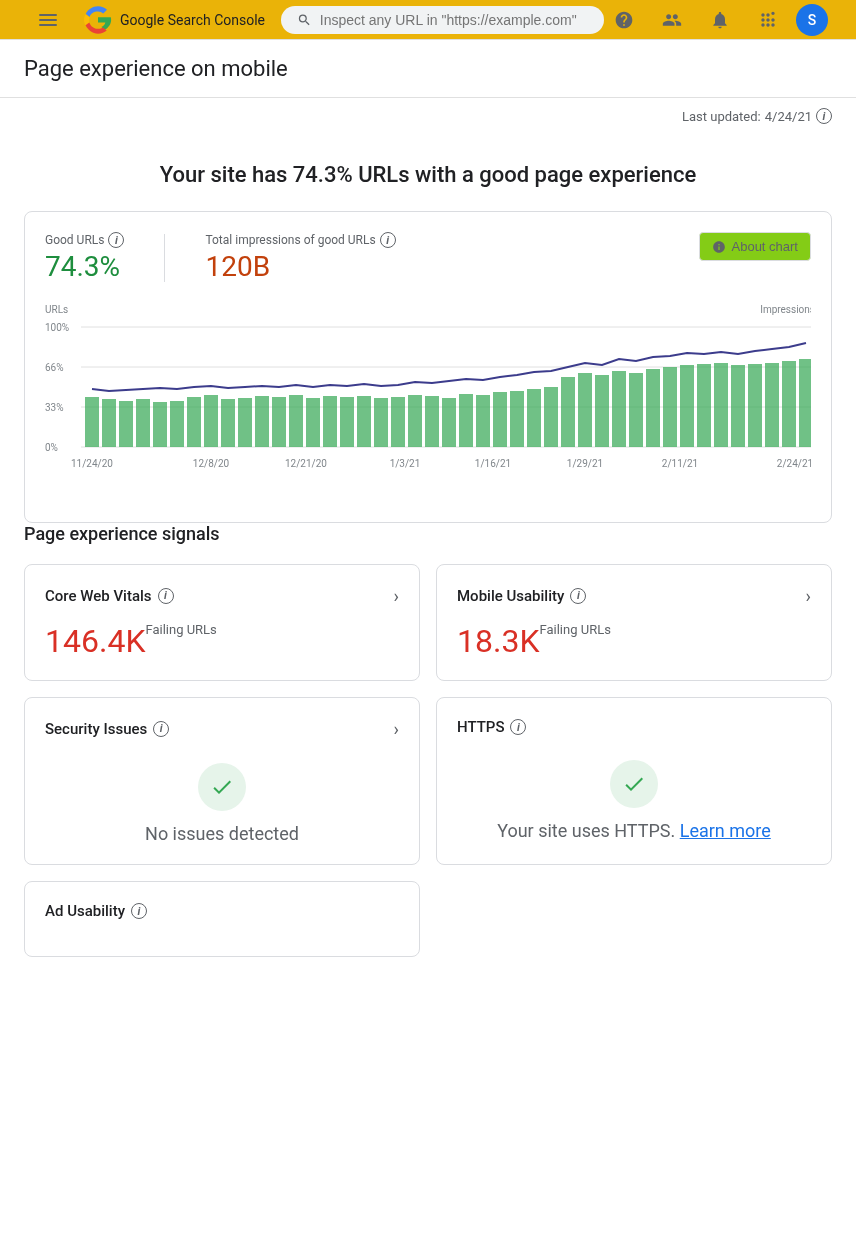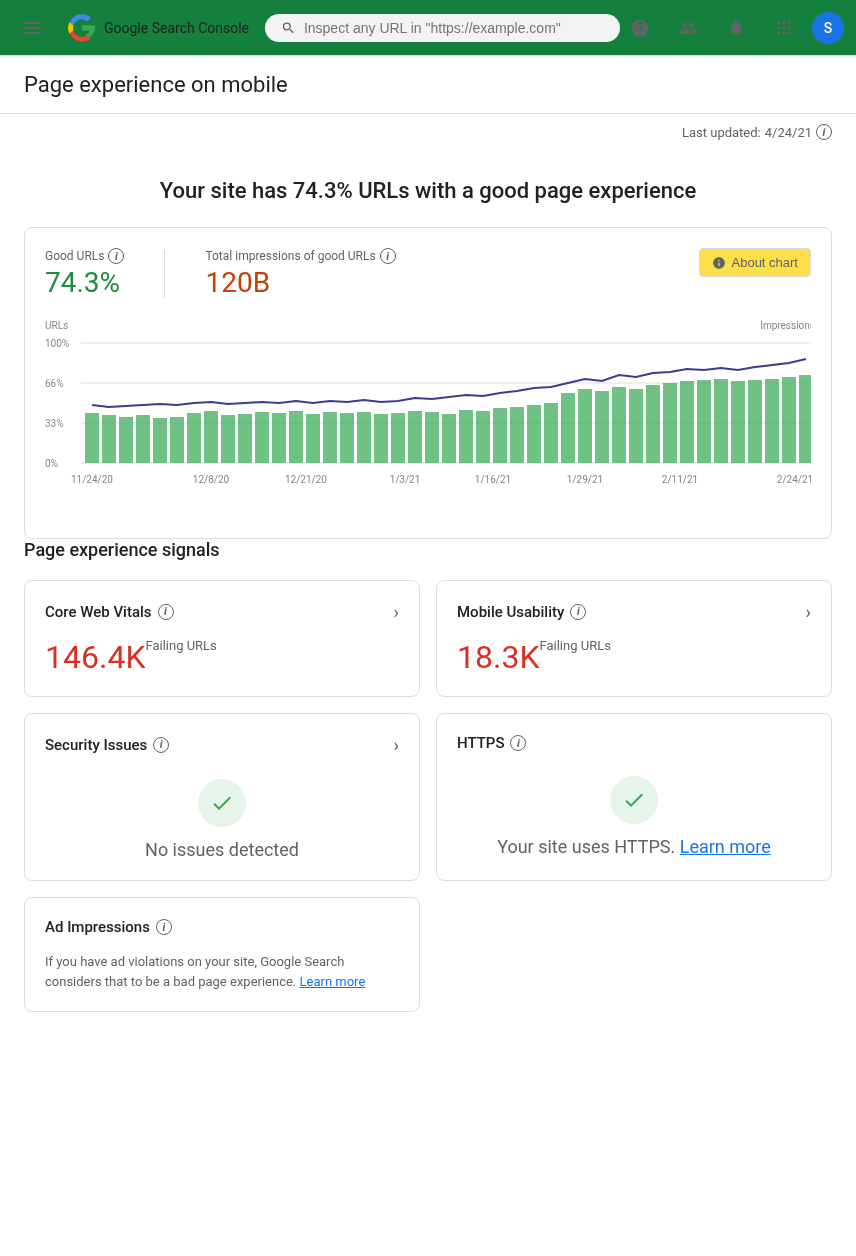--- a/index.html
+++ b/index.html
@@ -1,24 +1,24 @@
 <!DOCTYPE html>
 <html><head>
   <meta charset="utf-8">
   <style>
     * { box-sizing: border-box; margin: 0; padding: 0; }
     body { font-family: 'Google Sans', Roboto, Arial, sans-serif; background: #fff; color: #202124; font-size: 14px; width: 856px; }
 
     
     .header {
-      background: #15803d;
-      display: flex;
-      align-items: center;
-      padding: 0 12px;
-      height: 56px;
+      background: #eab308;
+      display: flex;
+      align-items: center;
+      padding: 0 28px;
+      height: 40px;
       border-bottom: 1px solid #e0e0e0;
       position: sticky;
       top: 0;
       z-index: 100;
     }
     .header-menu-icon { margin-right: 16px; cursor: pointer; }
     .header-logo { display: flex; align-items: center; gap: 8px; margin-right: 16px; }
     .header-search {
       display: flex;
       align-items: center;
@@ -112,21 +112,21 @@
       width: 1px; background: #dadce0; height: 48px; align-self: center;
     }
     .about-chart-btn {
       margin-left: auto;
       display: flex;
       align-items: center;
       gap: 6px;
       border: 1px solid #dadce0;
       border-radius: 4px;
       padding: 6px 12px;
-      background: #fde047;
+      background: #84cc16;
       cursor: pointer;
       font-size: 13px;
       color: #5f6368;
       align-self: flex-start;
     }
 
     
     .chart-container { width: 100%; overflow: hidden; }
 
     
@@ -436,25 +436,21 @@
           </div>
         </div>
       </div>
 
     </div>
 
     <div style="margin-top: 16px;">
       <div class="signal-card" style="max-width: calc(50% - 8px);">
         <div class="signal-card-header">
           <div class="signal-card-title">
-            <span>Ad Impressions</span>
+            <span>Ad Usability</span>
             <span class="info-icon">i</span>
           </div>
         </div>
-        <p class="ad-experience-desc">
-          <span>If you have ad violations on your site, Google Search considers that to be a bad page experience.</span>
-          <a> <span>Learn more</span></a>
-        </p>
       </div>
     </div>
 
   </div>
 </div>
 
 </body></html>

